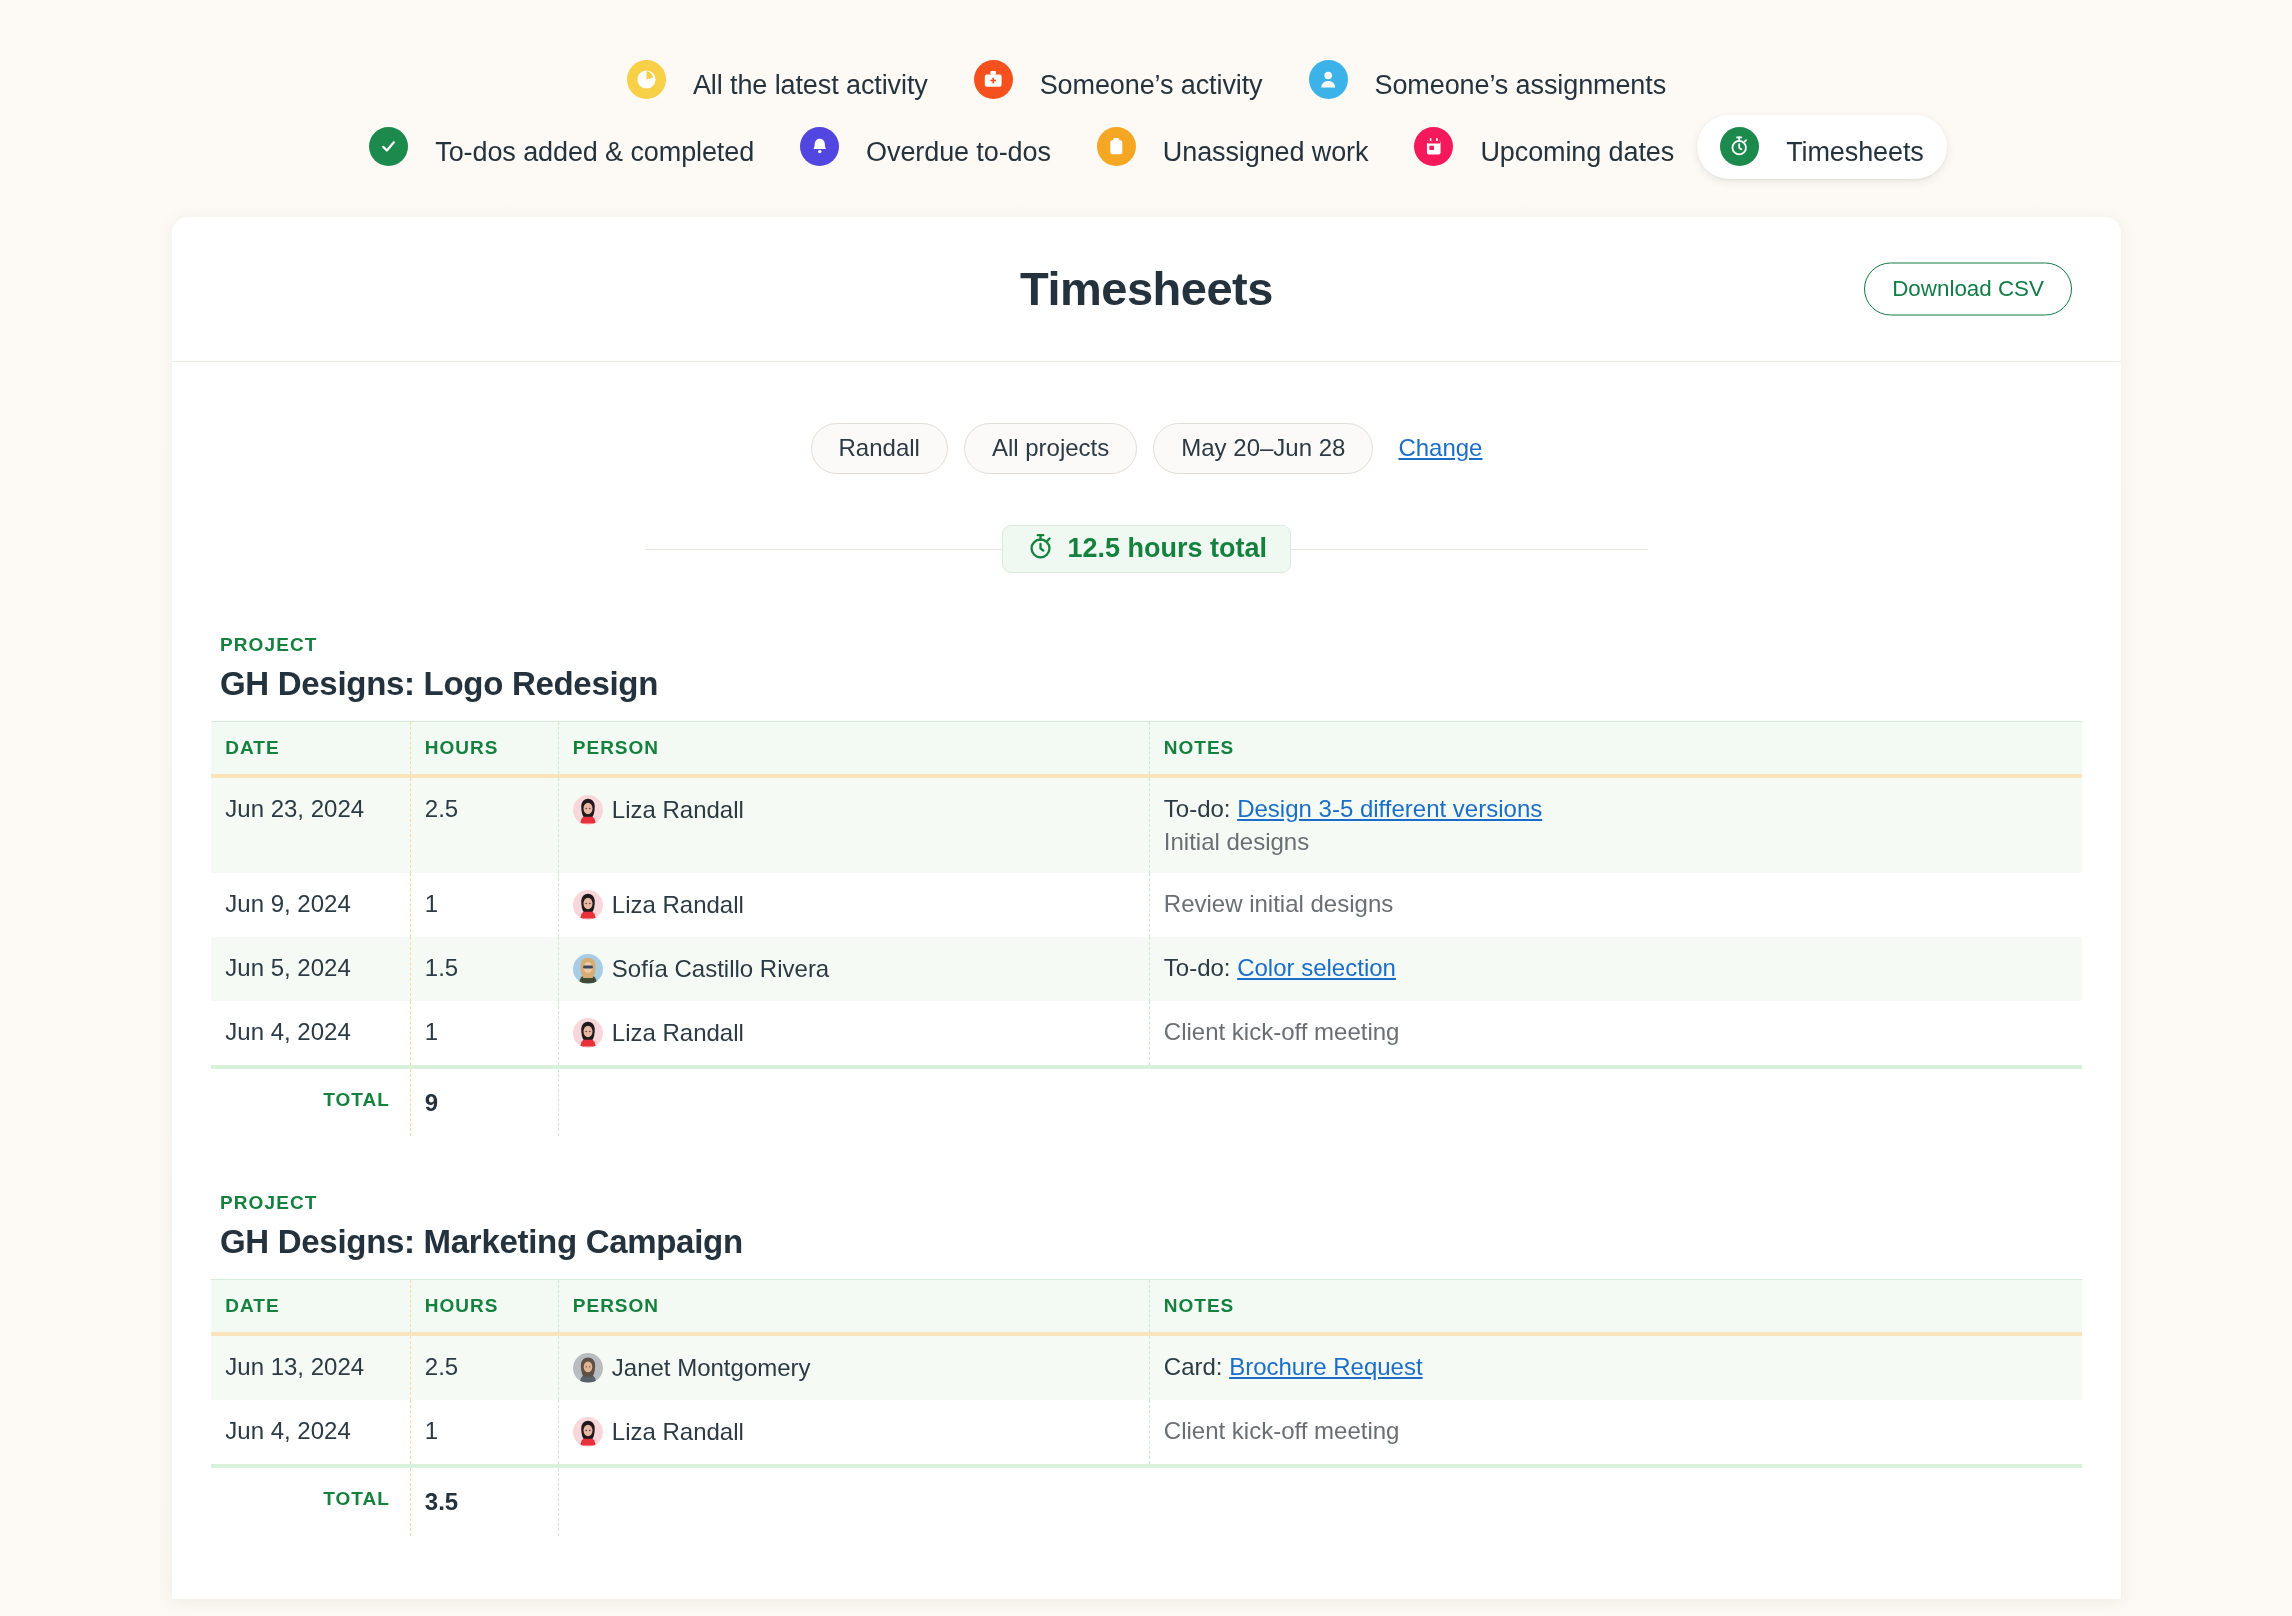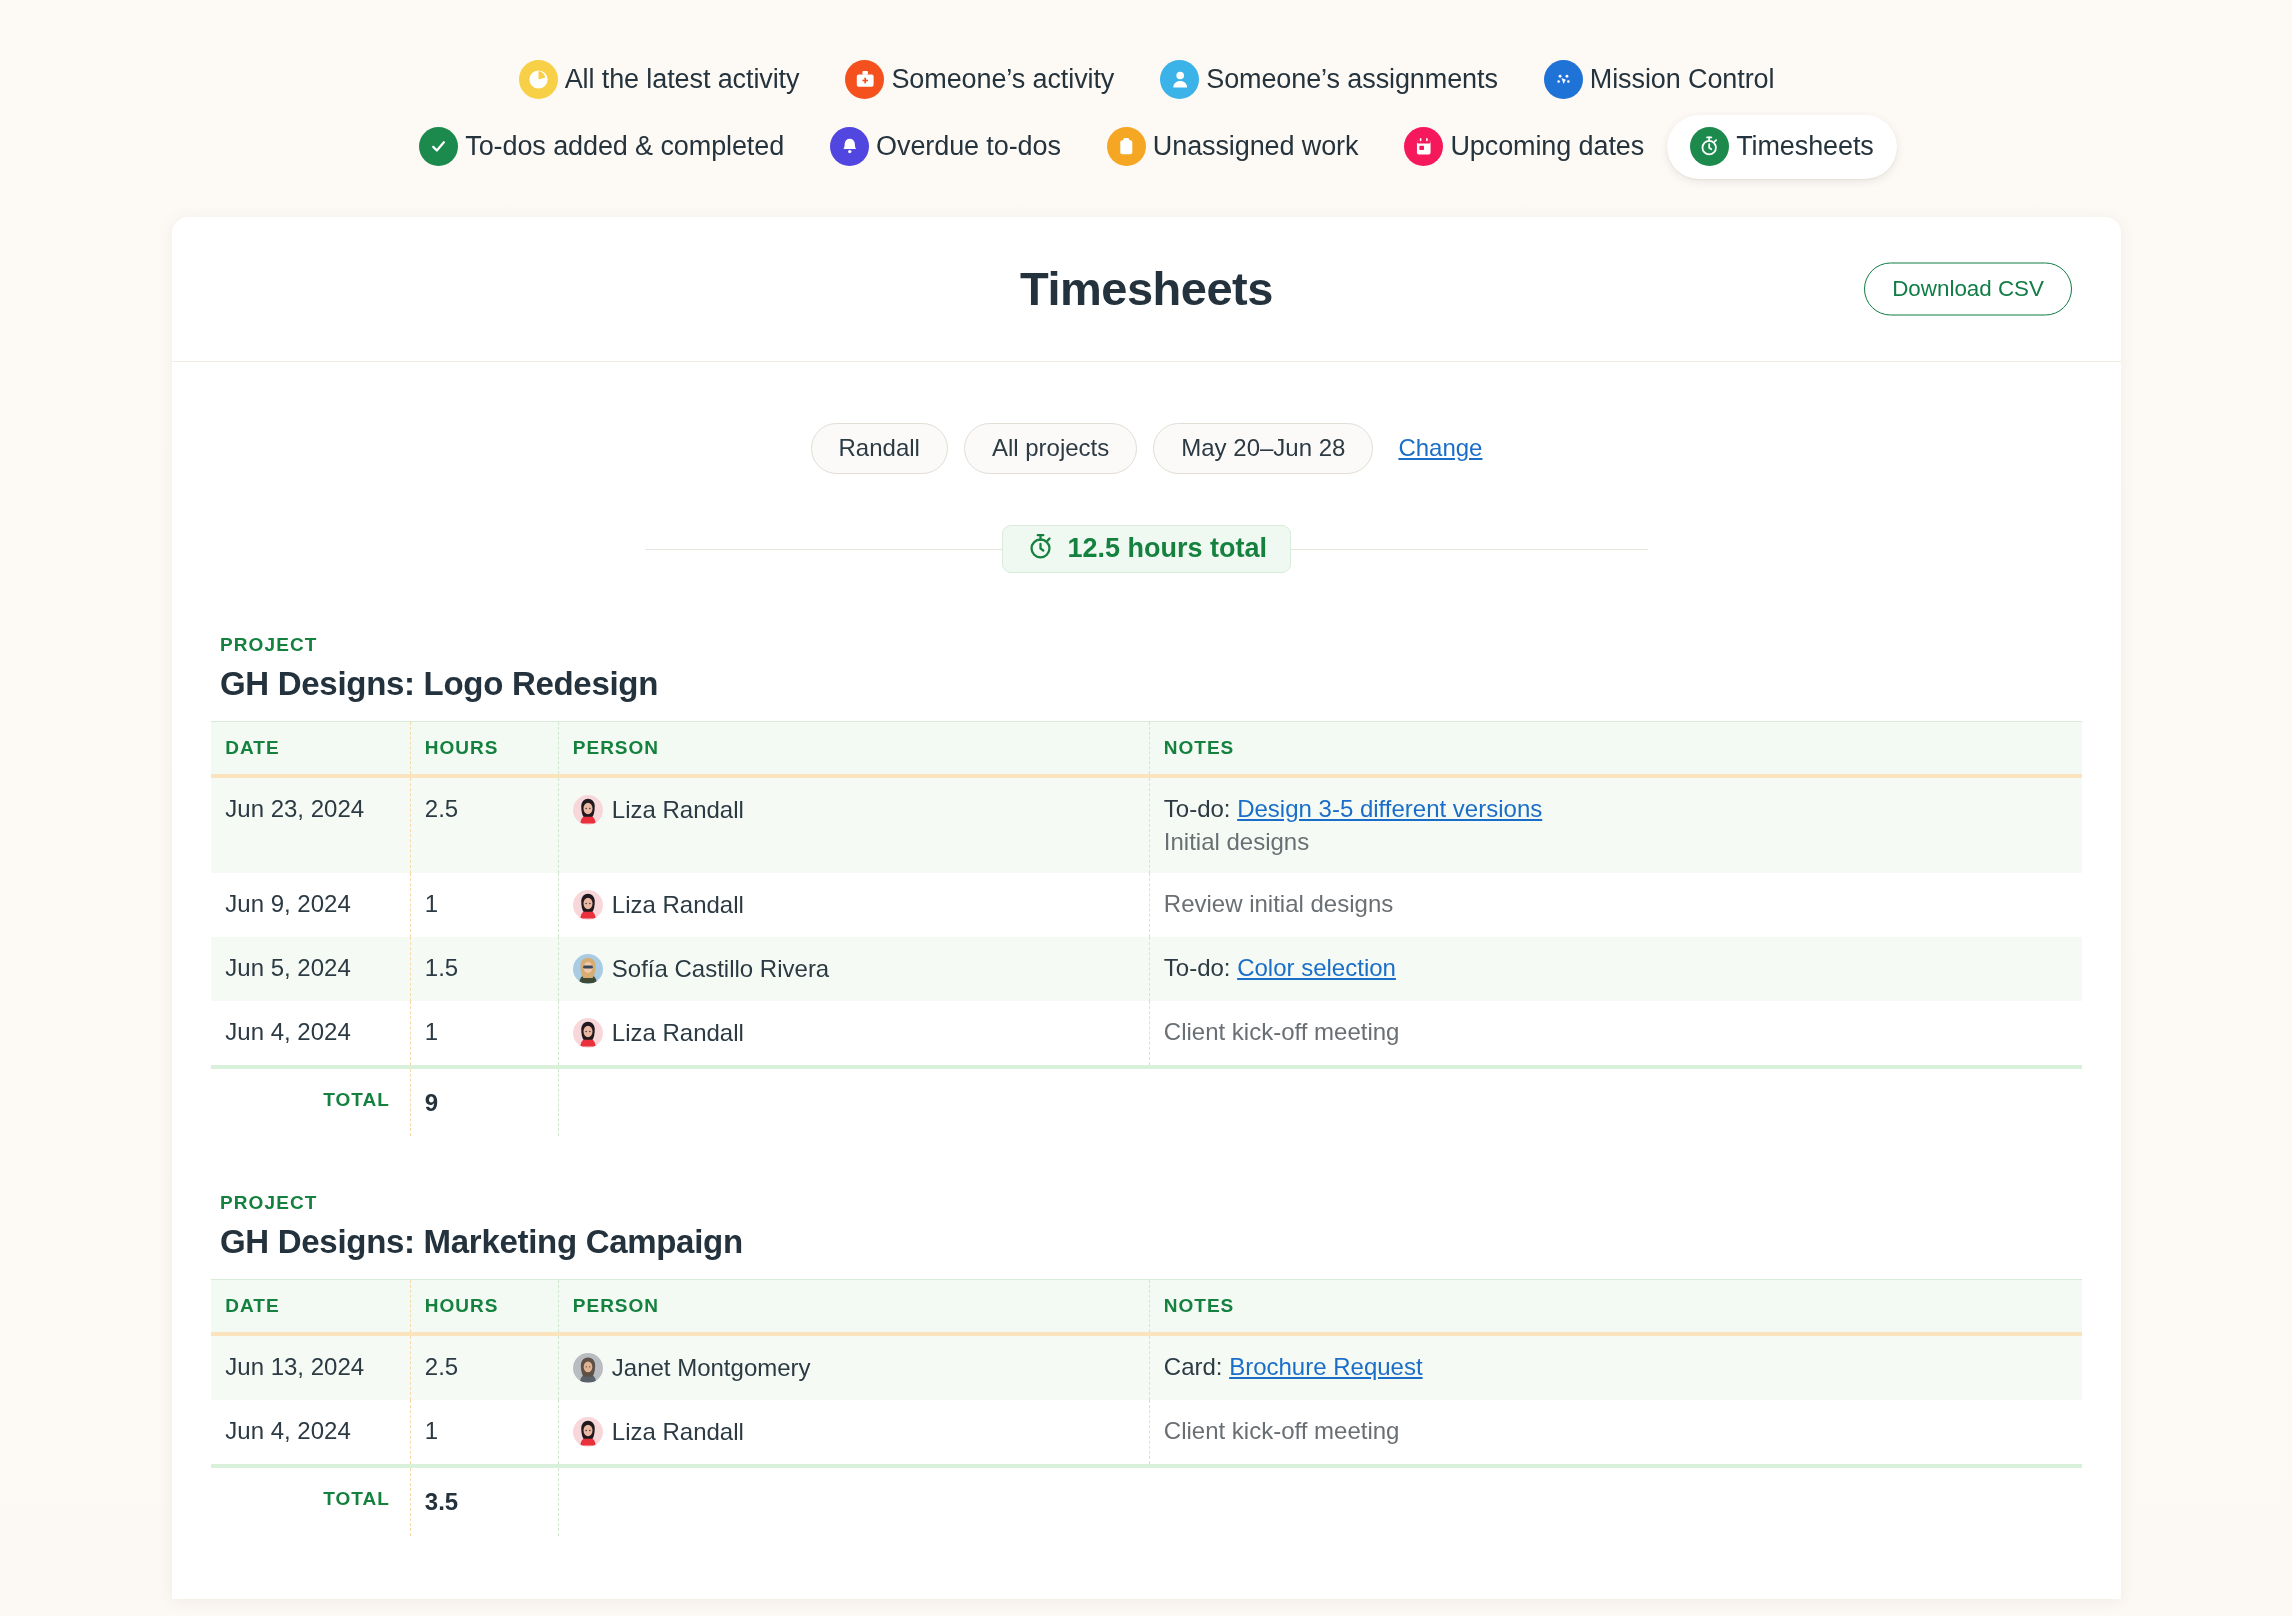--- a/index.html
+++ b/index.html
@@ -25,22 +25,22 @@
     gap: 3.6px;
   }
   .nav-row {
     display: flex;
     align-items: center;
     justify-content: center;
     flex-wrap: nowrap;
   }
   .nav-item {
     display: inline-flex;
-    align-items: center;
-    gap: 7px;
+    align-items: flex-end;
+    gap: 27px;
     padding: 12.5px 23px;
     border-radius: 895px;
     cursor: pointer;
     white-space: nowrap;
     text-decoration: none;
   }
   .nav-item.active {
     background: #ffffff;
     box-shadow: 0 2.7px 9px rgba(60,45,25,.10), 0 0.9px 1.8px rgba(60,45,25,.06);
   }
@@ -296,33 +296,20 @@
         <span class="nav-label">Someone’s activity</span>
       </a>
       <a href="#" class="nav-item">
         <span class="nav-ico" style="background: rgb(60, 179, 232);">
           <svg width="22.4" height="22.4" viewBox="0 0 24 24">
             <circle cx="12" cy="8" r="4.1" fill="white"></circle>
             <path d="M4.6 21c0-4.3 3.3-7 7.4-7s7.4 2.7 7.4 7z" fill="white"></path>
           </svg>
         </span>
         <span class="nav-label">Someone’s assignments</span>
-      </a>
-      <a href="#" class="nav-item">
-        <span class="nav-ico" style="background: rgb(31, 114, 214);">
-          <svg width="23" height="23" viewBox="0 0 24 24">
-            <circle cx="12" cy="12" r="9.6" fill="none"></circle>
-            <circle cx="8.4" cy="8.6" r="1.5" fill="white"></circle>
-            <circle cx="15.6" cy="8.6" r="1.5" fill="white"></circle>
-            <circle cx="17.1" cy="14.2" r="1.3" fill="white"></circle>
-            <circle cx="6.9" cy="14.2" r="1.3" fill="white"></circle>
-            <path d="M12 16.8 L10 10.4 L14.4 12.2 Z" fill="white"></path>
-          </svg>
-        </span>
-        <span class="nav-label">Mission Control</span>
       </a>
     </div>
   <div class="nav-row" id="nav-row-2">
       <a href="#" class="nav-item">
         <span class="nav-ico" style="background: rgb(29, 138, 77);">
           <svg width="23" height="23" viewBox="0 0 24 24" fill="none" stroke="white" stroke-width="2.3" stroke-linecap="round" stroke-linejoin="round">
             <path d="M6.5 12.4 L10.3 16.2 L17.6 7.6"></path>
           </svg>
         </span>
         <span class="nav-label">To-dos added &amp; completed</span>

